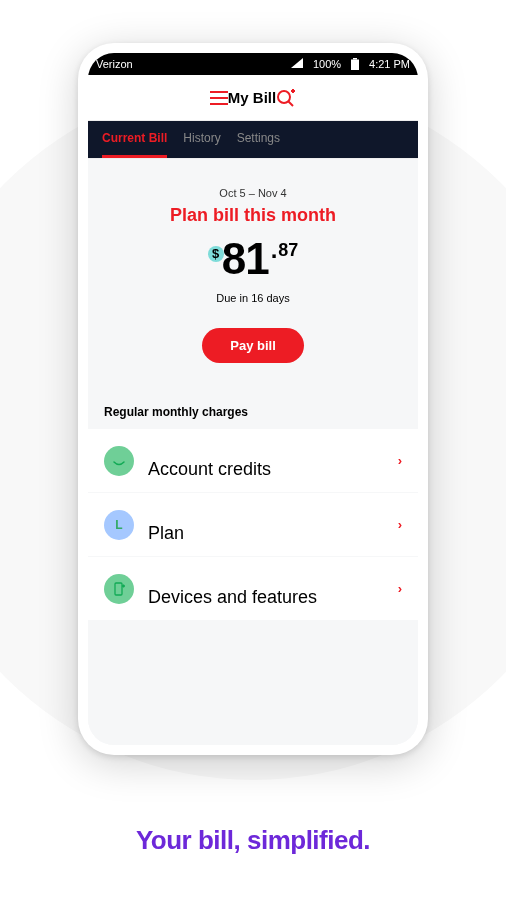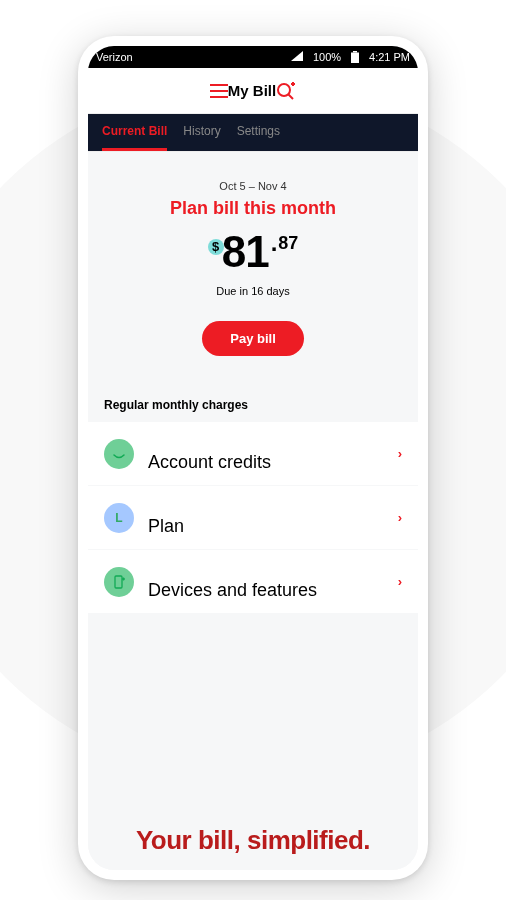--- a/index.html
+++ b/index.html
@@ -16,25 +16,25 @@
   width: 700px;
   height: 700px;
   border-radius: 50%;
   background: #f8f8f8;
   top: 80px;
   left: 50%;
   transform: translateX(-50%);
 }
 .phone {
   position: absolute;
-  top: 36px;
+  top: 43px;
   left: 50%;
   transform: translateX(-50%);
   width: 350px;
-  height: 844px;
+  height: 712px;
   background: #fff;
   border-radius: 36px;
   box-shadow: 0 8px 40px rgba(0,0,0,0.18), 0 2px 6px rgba(0,0,0,0.12);
   padding: 10px;
 }
 .screen {
   width: 100%;
   height: 100%;
   background: #f6f7f8;
   border-radius: 26px;
@@ -118,21 +118,21 @@
 }
 .item-label { flex: 1; font-size: 18px; color: #000000; margin-top: 18px; }
 .chevron { color: #ed1c24; font-weight: 600; font-size: 13px; }
 .tagline {
   position: absolute;
   bottom: 44px;
   width: 100%;
   text-align: center;
   font-size: 26px;
   font-weight: 800;
-  color: #b91c1c;
+  color: #6d28d9;
   letter-spacing: -0.5px;
 }
 </style>
 </head>
 <body>
 
 <div class="bg-circle"></div>
 
 <div class="phone">
   <div class="screen">

